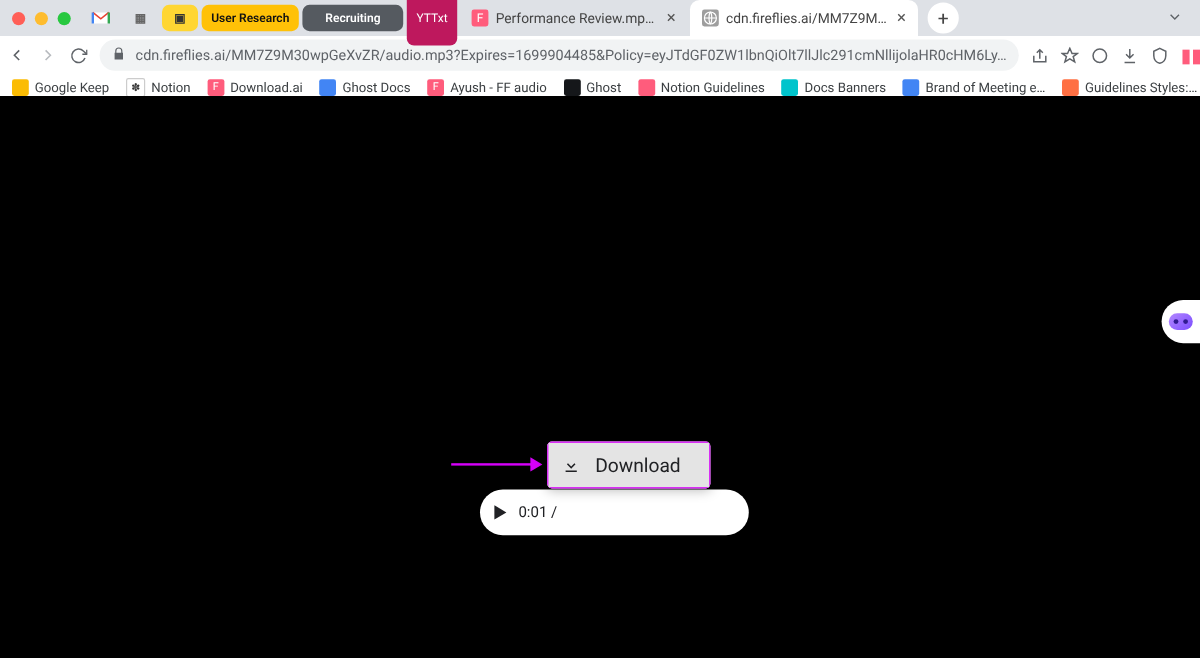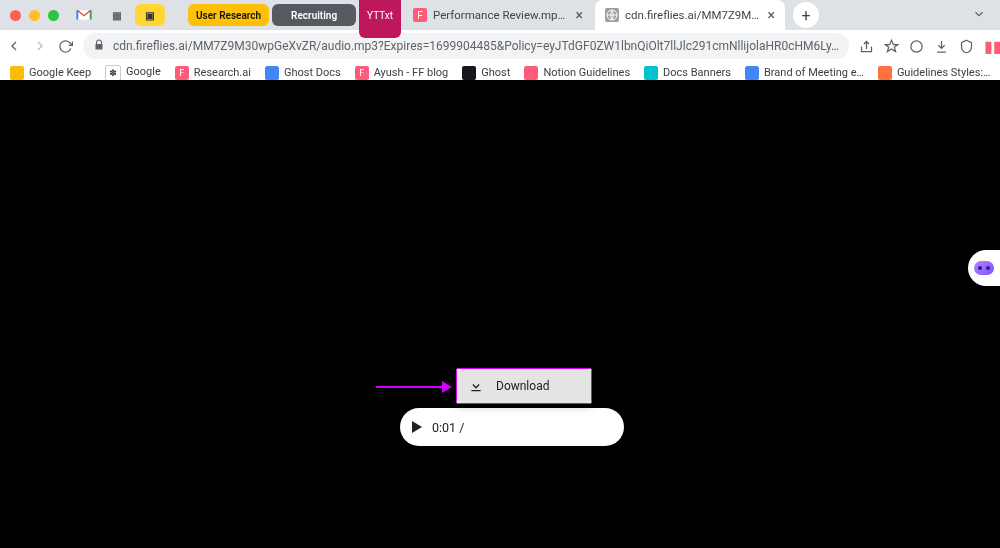--- a/index.html
+++ b/index.html
@@ -20,21 +20,21 @@
   .traffic { display: flex; gap: 8px; margin-left: 10px; }
   .tl { width: 11px; height: 11px; border-radius: 50%; }
   .tl.r { background: #ff5f57; } .tl.y { background: #febc2e; } .tl.g { background: #28c840; }
 
   .pinned-area { display: flex; align-items: center; margin-left: 10px; gap: 3px; }
   .pin { height: 22px; border-radius: 6px; display: flex; align-items: center; justify-content: center; padding: 0 6px; font-size: 10px; font-weight: 600; color: #333; }
   .pin svg, .pin .glyph { display: block; }
   .pin.gmail { width: 18px; background: transparent; }
   .pin.mini  { width: 18px; background: transparent; }
   .pin.yellow { background: #ffd633; width: 18px; }
-  .pin.research { background: #ffc107; padding: 0 8px; font-size: 10px; font-weight: 600; color: #111; margin-left: 20px; }
+  .pin.research { background: #ffc107; padding: 0 8px; font-size: 10px; font-weight: 600; color: #111; }
   .pin.recruit { background: #555a60; color: #fff; padding: 0 19px; font-size: 10px; font-weight: 600; }
   .pin.red { background: #be185d; color: #fff; padding: 12px 8px; font-size: 10px; font-weight: 400; }
 
   .tab { position: relative; height: 30px; display: flex; align-items: center; gap: 6px; padding: 0 10px 0 10px; margin-left: 2px; min-width: 150px; max-width: 170px; font-size: 11.5px; color: #444; border-radius: 8px 8px 0 0; }
   .tab.active { background: #fff; }
   .tab .favicon { width: 14px; height: 14px; display: flex; align-items: center; justify-content: center; font-size: 10px; color: #fff; border-radius: 2px; }
   .tab .label { white-space: nowrap; overflow: hidden; text-overflow: ellipsis; flex: 1; }
   .tab .close { font-size: 14px; color: #555; }
   .newtab { width: 26px; height: 26px; border-radius: 50%; background: #fff; margin-left: 8px; display: flex; align-items: center; justify-content: center; color: #444; font-size: 16px; }
   .tab-strip .spacer { flex: 1; }
@@ -43,21 +43,21 @@
   .addr-row { height: 28px; padding: 2px 6px; display: flex; align-items: center; gap: 10px; background: #fff; }
   .nav-btn { width: 18px; height: 18px; display: flex; align-items: center; justify-content: center; color: #5f6368; }
   .nav-btn.disabled { color: #b8bbbf; }
   .omnibox { flex: 1; background: #f1f3f4; height: 26px; border-radius: 14px; display: flex; align-items: center; padding: 0 10px; gap: 8px; }
   .omnibox .lock { color: #5f6368; font-size: 11px; }
   .omnibox .url { flex: 1; font-size: 12px; color: #5f6368; white-space: nowrap; overflow: hidden; text-overflow: ellipsis; }
   .ext { width: 18px; height: 18px; display: flex; align-items: center; justify-content: center; color: #5f6368; }
   .avatar { width: 20px; height: 20px; border-radius: 50%; background: radial-gradient(circle at 30% 30%, #bbb, #eee); }
 
   .bookmarks { height: 22px; padding: 0 10px 4px 10px; background: #fff; border-bottom: 1px solid #dadce0; display: flex; align-items: center; gap: 14px; }
-  .bm { display: flex; gap: 5px; font-size: 11px; color: #3c4043; white-space: nowrap; }
+  .bm { display: flex; align-items: center; gap: 5px; font-size: 11px; color: #3c4043; white-space: nowrap; }
   .bm .ico { width: 14px; height: 14px; border-radius: 2px; display: flex; align-items: center; justify-content: center; font-size: 9px; color: #fff; }
   .bookmarks .sp { flex: 1; }
 
   
   .content { position: absolute; top: 80px; left: 0; right: 0; bottom: 0; background: #000; }
 
   .player {
     position: absolute;
     left: 400px; top: 328px;
     width: 200px; height: 38px;
@@ -74,21 +74,21 @@
   .menu {
     position: absolute;
     left: 456px;
     top: 288px;
     width: 136px;
     background: #fff;
     border-radius: 4px;
     box-shadow: 0 2px 10px rgba(0,0,0,.25);
     overflow: hidden;
   }
-  .menu-item { display: flex; align-items: center; gap: 12px; padding: 10px 12px; font-size: 12px; color: #202124; cursor: pointer; }
+  .menu-item { display: flex; align-items: center; gap: 12px; padding: 10px 12px; font-size: 16px; color: #202124; cursor: pointer; }
   .menu-item .mi-ico { width: 16px; height: 16px; display: flex; align-items: center; justify-content: center; color: #202124; }
   .menu-item.hl { background: #e4e4e4; outline: 2px solid #d500f9; outline-offset: -1px; }
 
   .arrow {
     position: absolute;
     left: 376px;
     top: 306px;
     width: 74px;
     height: 2px;
     background: #d500f9;
@@ -232,33 +232,33 @@
 
   </div>
 
   <div class="bookmarks">
     <div class="bm">
         <div class="ico" style="background:#fbbc04"></div>
         <span>Google Keep</span>
       </div>
     <div class="bm">
         <div class="ico" style="background:#fff;border:1px solid #ccc;color:#333">✽</div>
-        <span>Google</span>
+        <span>Notion</span>
       </div>
     <div class="bm">
         <div class="ico" style="background:#ff5c7c">F</div>
-        <span>Research.ai</span>
+        <span>Download.ai</span>
       </div>
     <div class="bm">
         <div class="ico" style="background:#4285f4"></div>
         <span>Ghost Docs</span>
       </div>
     <div class="bm">
         <div class="ico" style="background:#ff5c7c">F</div>
-        <span>Ayush - FF blog</span>
+        <span>Ayush - FF audio</span>
       </div>
     <div class="bm">
         <div class="ico" style="background:#15171a"></div>
         <span>Ghost</span>
       </div>
     <div class="bm">
         <div class="ico" style="background:#ff5c7c"></div>
         <span>Notion Guidelines</span>
       </div>
     <div class="bm">

